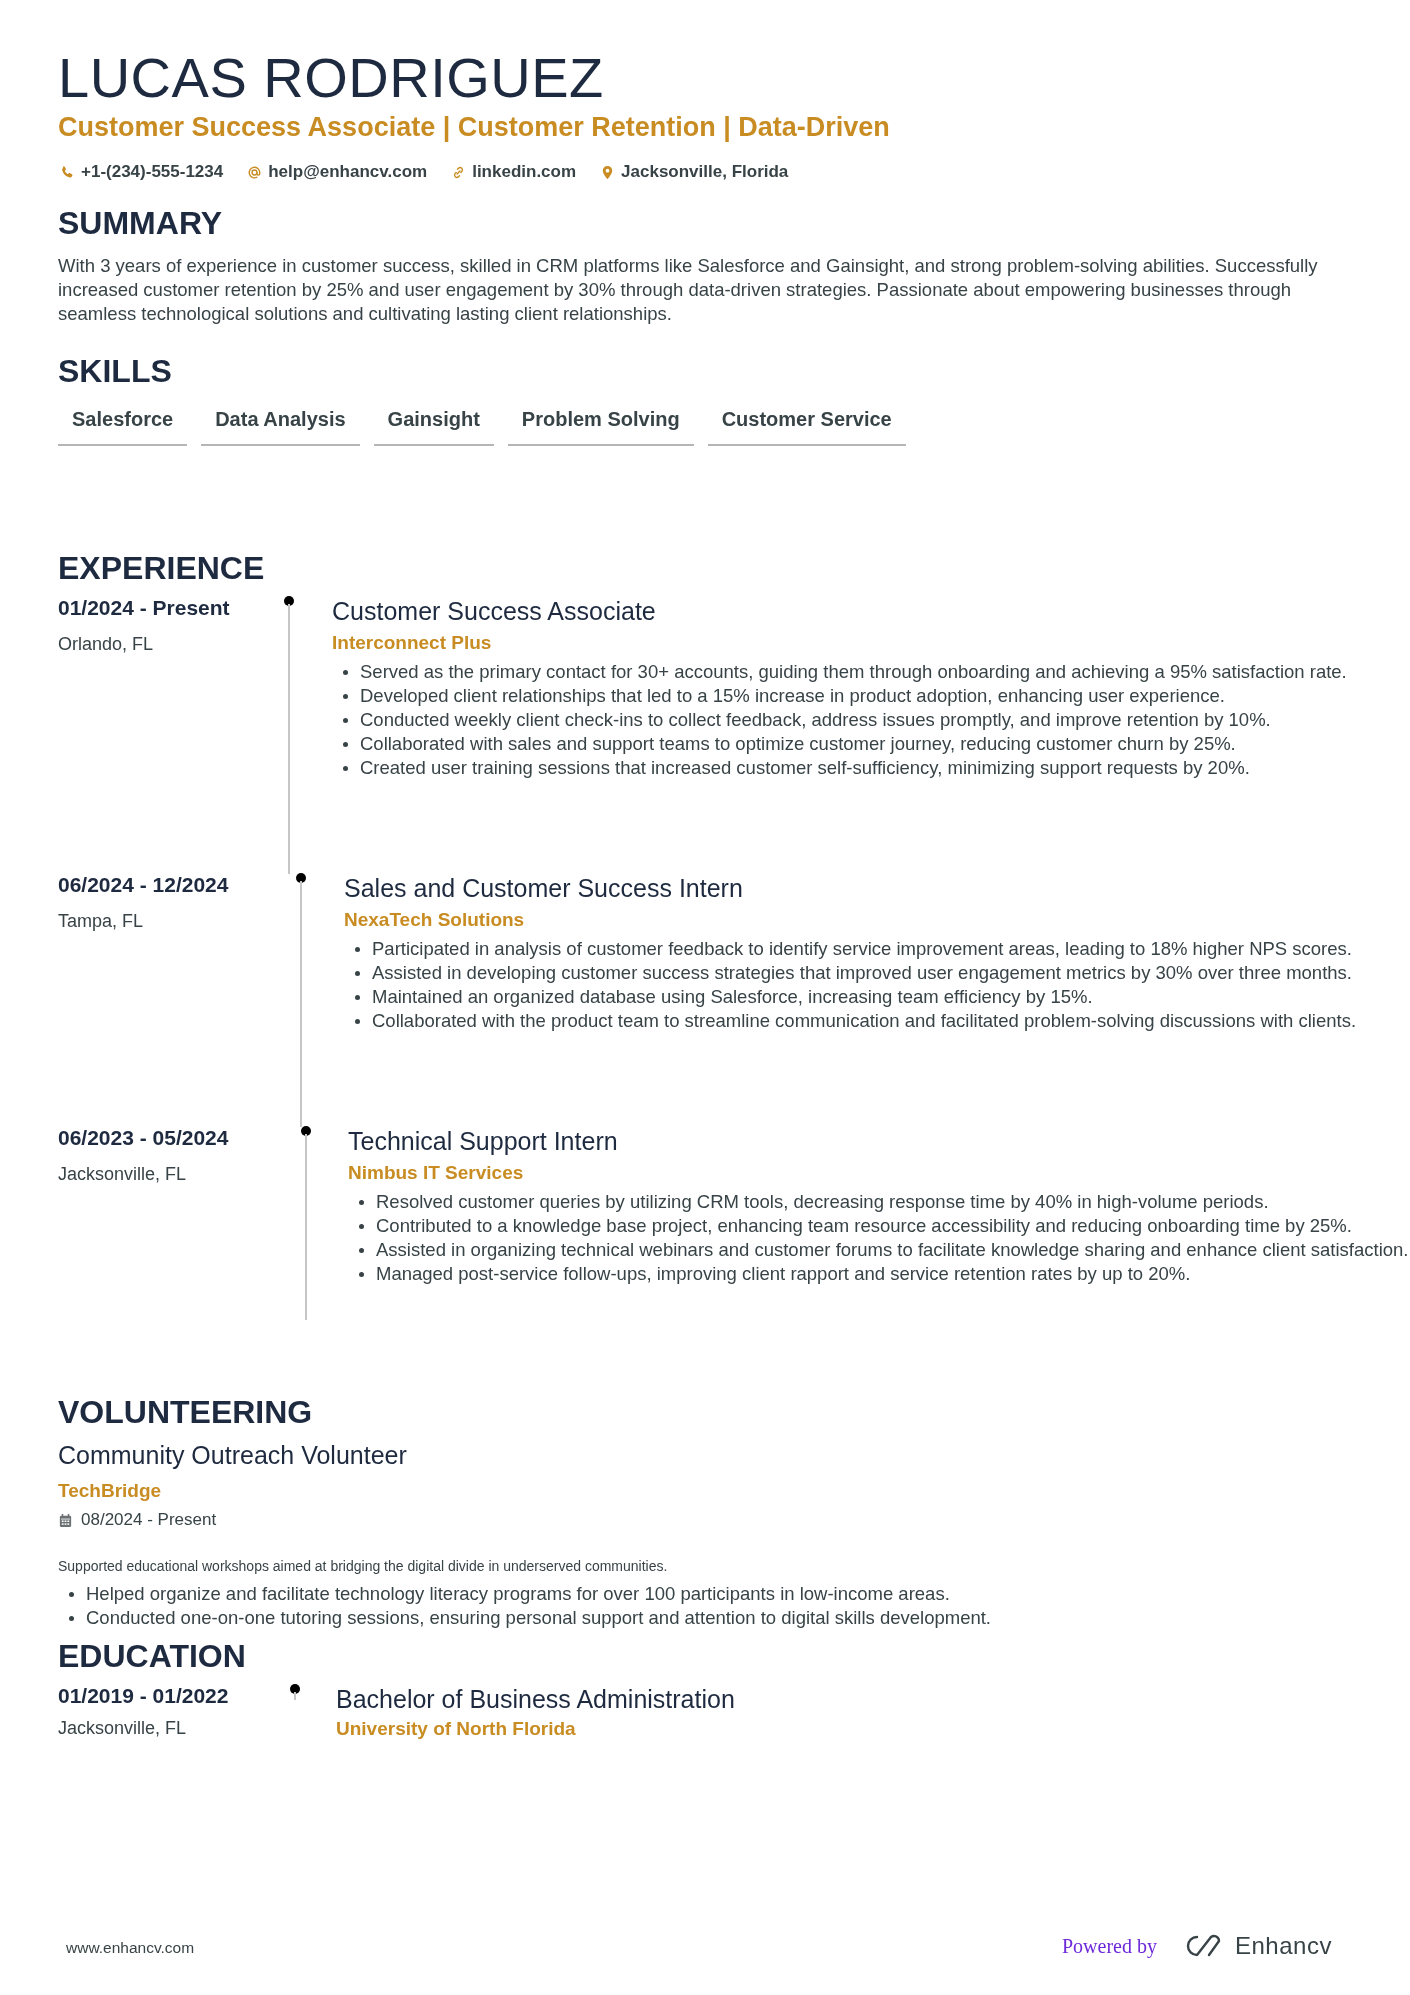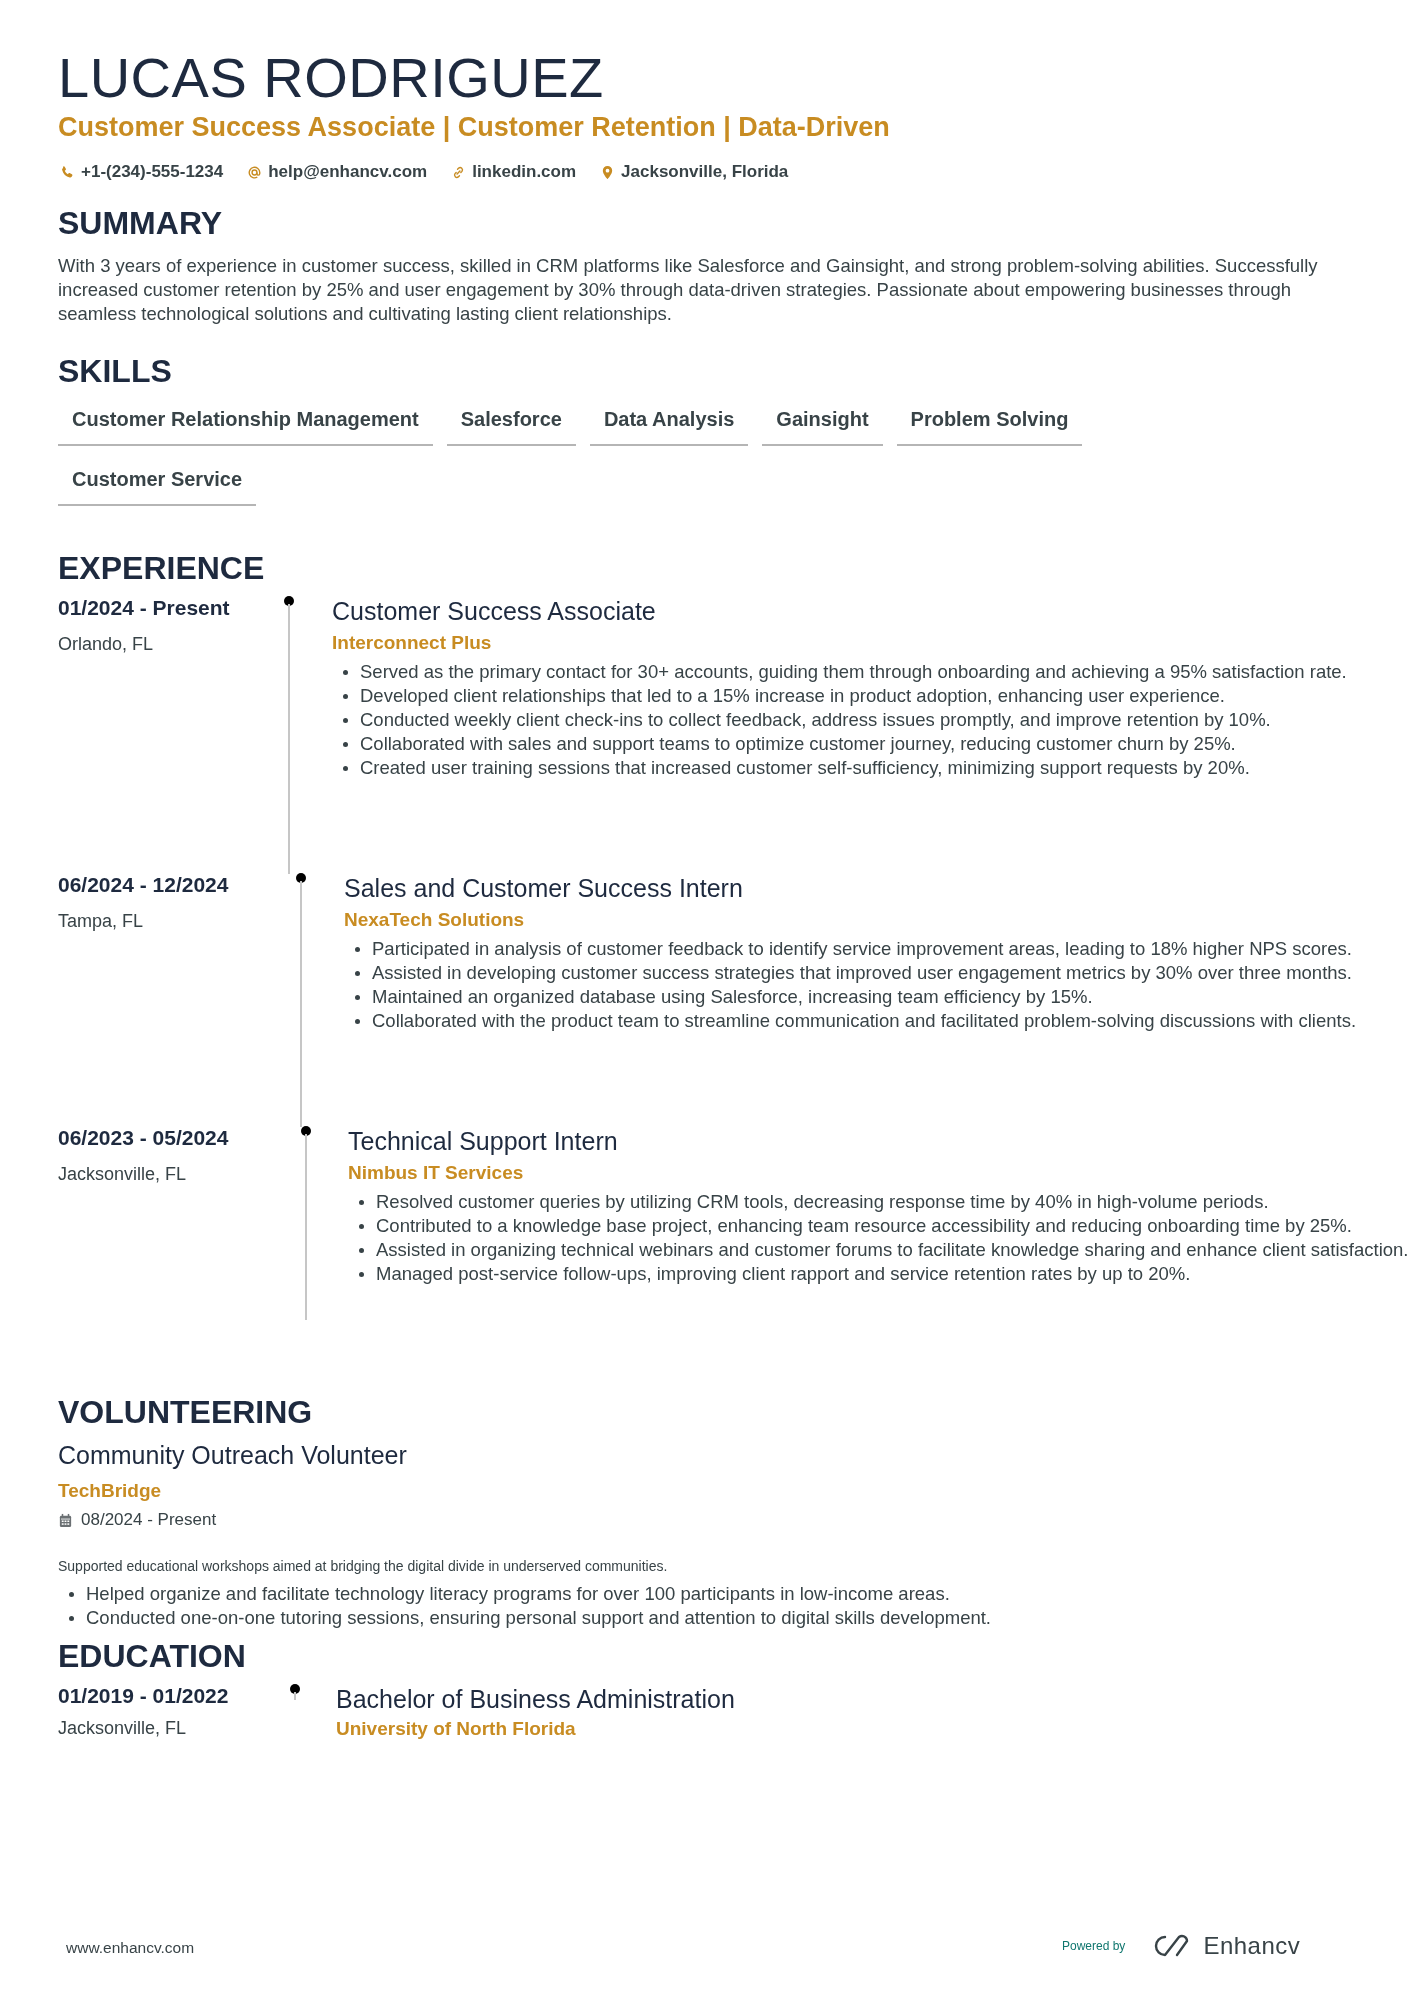--- a/index.html
+++ b/index.html
@@ -37,21 +37,21 @@
   .vol-title { font-size: 25px; color: #1e2a3f; line-height: 34px; }
   .vol-org { font-size: 19px; font-weight: 700; color: #c88c22; line-height: 26px; margin-top: 6px; }
   .vol-date { display: flex; align-items: center; gap: 8px; font-size: 17px; color: #384347; line-height: 24px; margin-top: 4px; }
   .vol-date svg { width: 15px; height: 15px; }
   .vol-desc { font-size: 14px; line-height: 24px; color: #384347; margin-top: 22px; }
   .vol ul.bullets li { padding-left: 28px; }
   .vol ul.bullets { margin-top: 4px; }
 
   .footer-left { position: absolute; left: 66px; top: 1939px; font-size: 15.5px; color: #384347; }
   .footer-right { position: absolute; left: 1062px; top: 1932px; display: flex; align-items: center; gap: 26px; }
-  .powered { font-size: 12px; color: #0f766e; }
+  .powered { font-size: 20px; color: #6d28d9; font-family: Liberation Serif, serif; }
   .brand { display: flex; align-items: center; gap: 8px; font-size: 24px; color: #384347; letter-spacing: 0.5px; }
 </style>
 </head>
 <body>
 
 <div class="page">
 
   <h1 class="name">LUCAS RODRIGUEZ</h1>
   <div class="subtitle">Customer Success Associate | Customer Retention | Data-Driven</div>
 
@@ -81,21 +81,20 @@
         </svg>
       <span>Jacksonville, Florida</span>
     </div>
   </div>
 
   <h2 class="section-title" style="top:203px;">SUMMARY</h2>
   <p class="summary">With 3 years of experience in customer success, skilled in CRM platforms like Salesforce and Gainsight, and strong problem-solving abilities. Successfully increased customer retention by 25% and user engagement by 30% through data-driven strategies. Passionate about empowering businesses through seamless technological solutions and cultivating lasting client relationships.</p>
 
   <h2 class="section-title" style="top:351px;">SKILLS</h2>
   <div class="skills">
-    <span class="skill">Customer Relationship Management</span>
     <span class="skill">Salesforce</span>
     <span class="skill">Data Analysis</span>
     <span class="skill">Gainsight</span>
     <span class="skill">Problem Solving</span>
     <span class="skill">Customer Service</span>
   </div>
 
   <h2 class="section-title" style="top:548px;">EXPERIENCE</h2>
 
   <div class="exp-entry" style="top:594px;">

